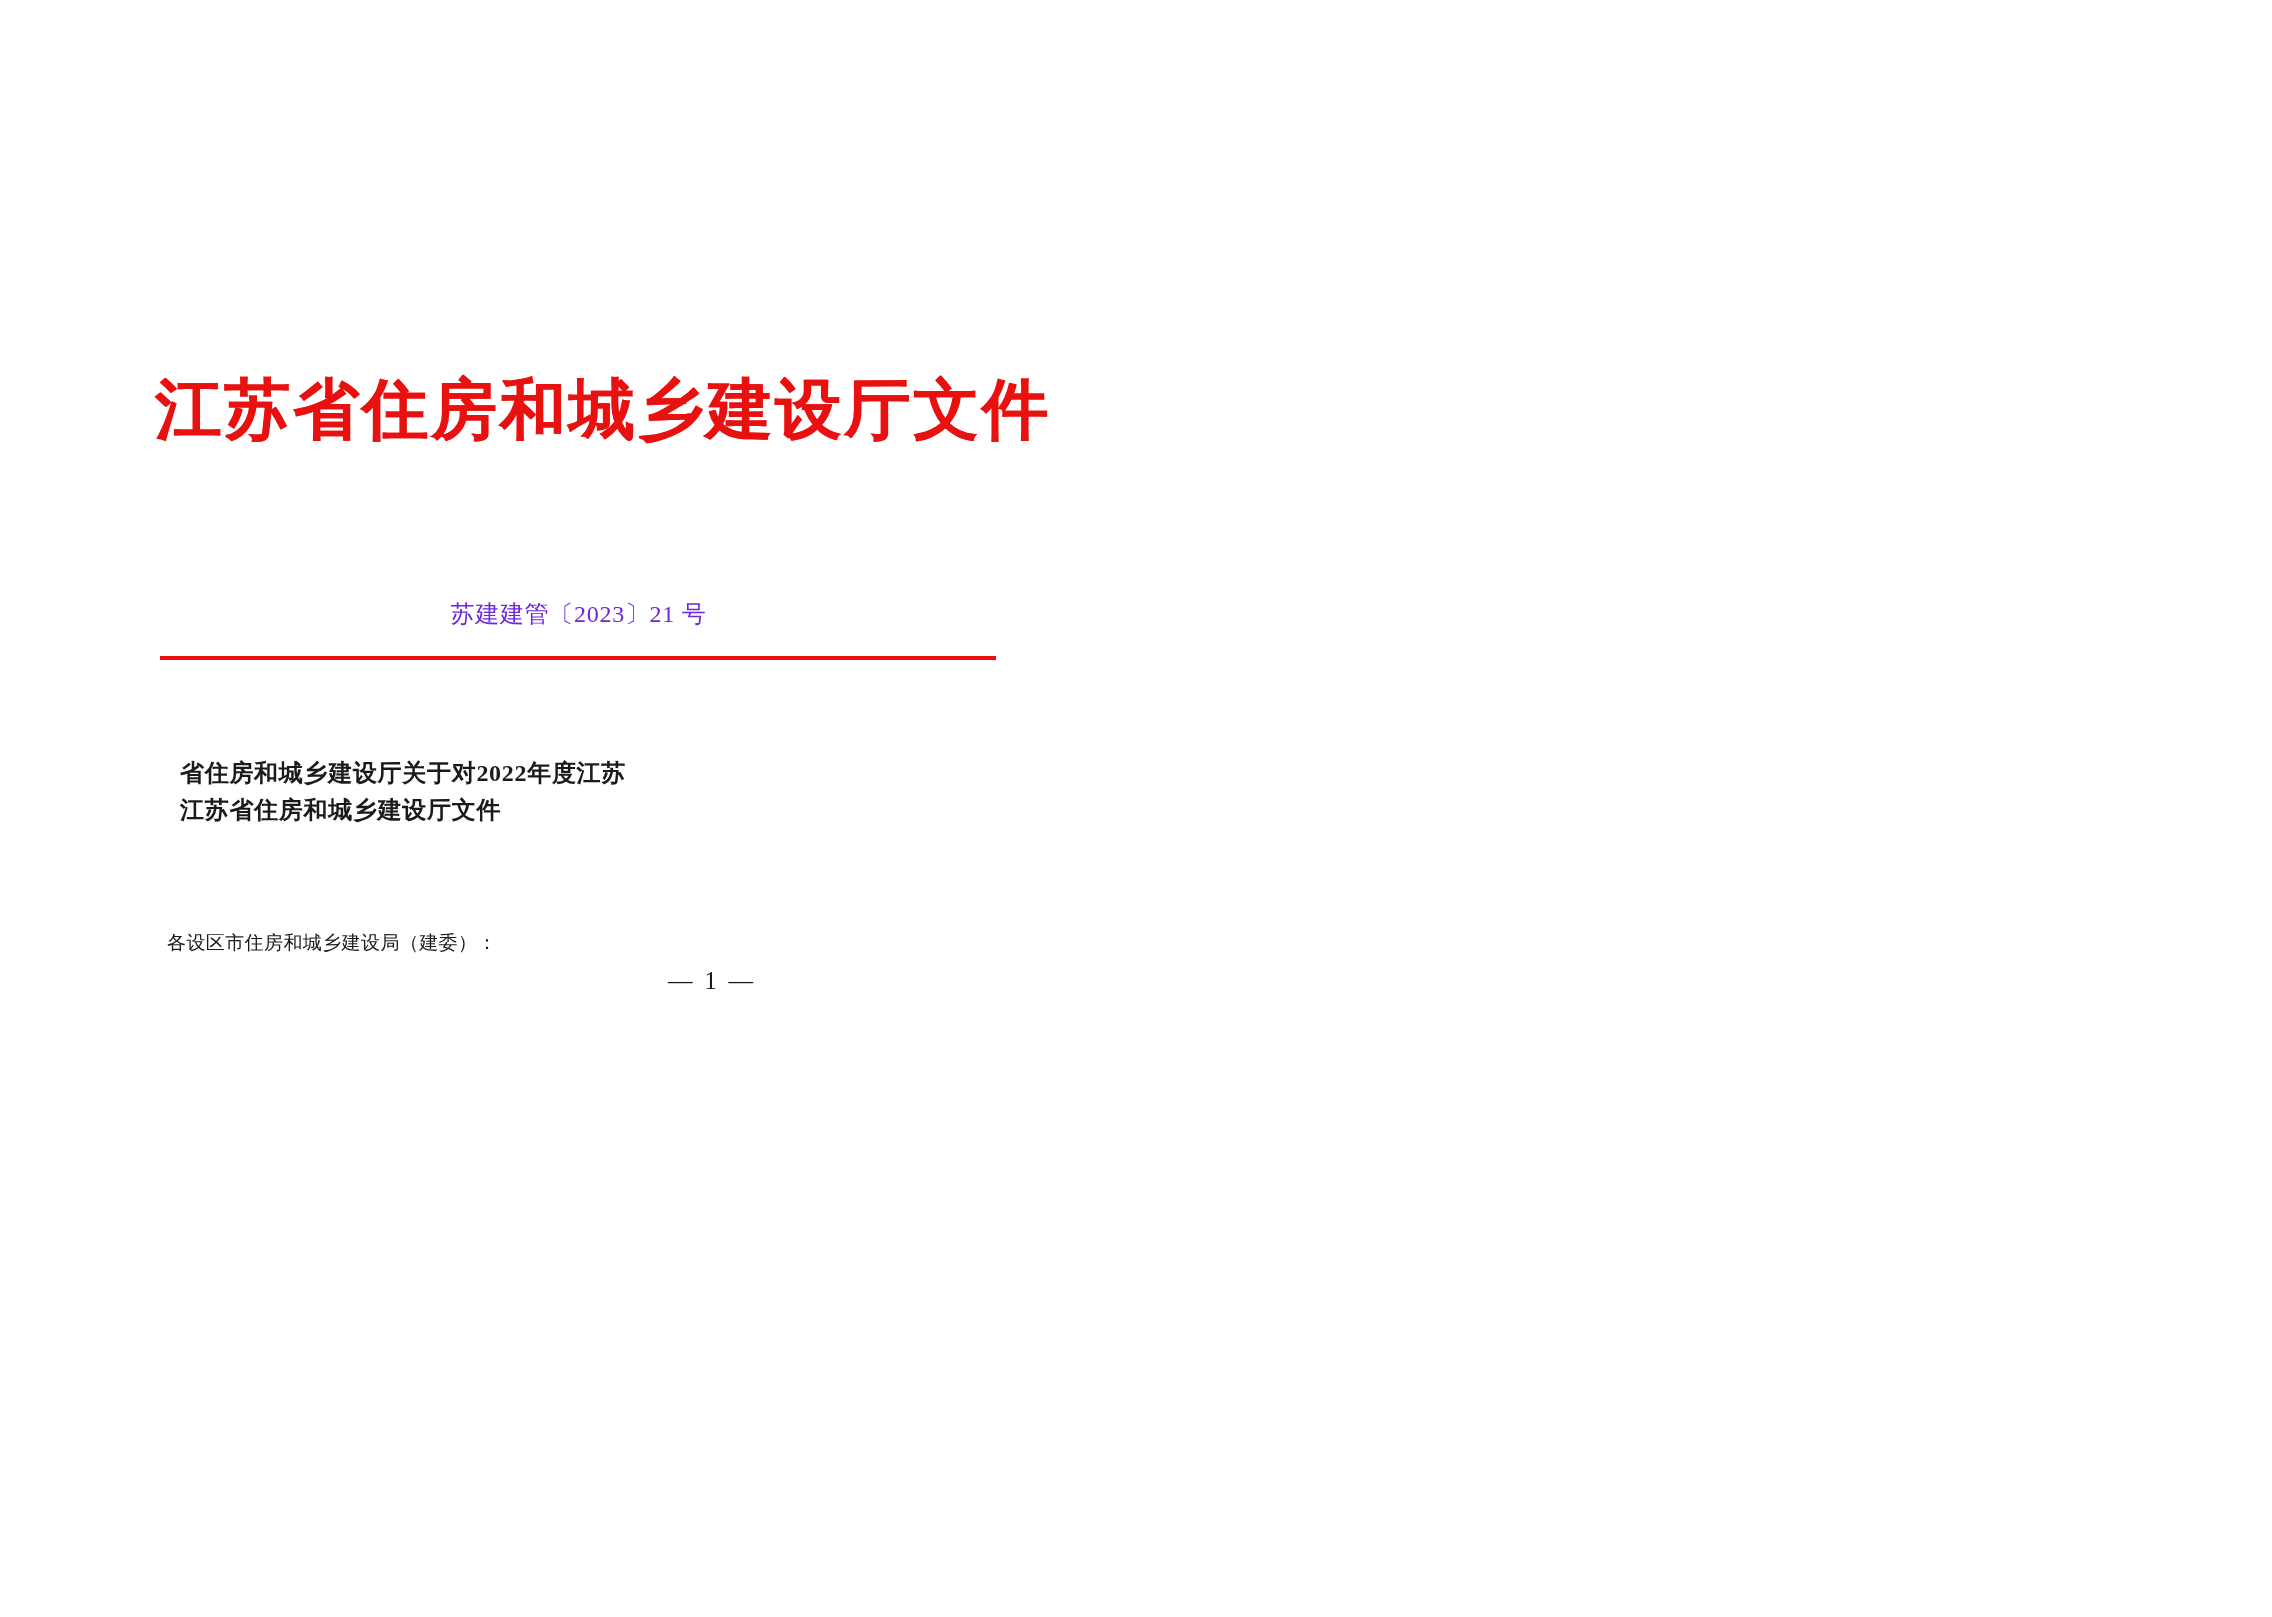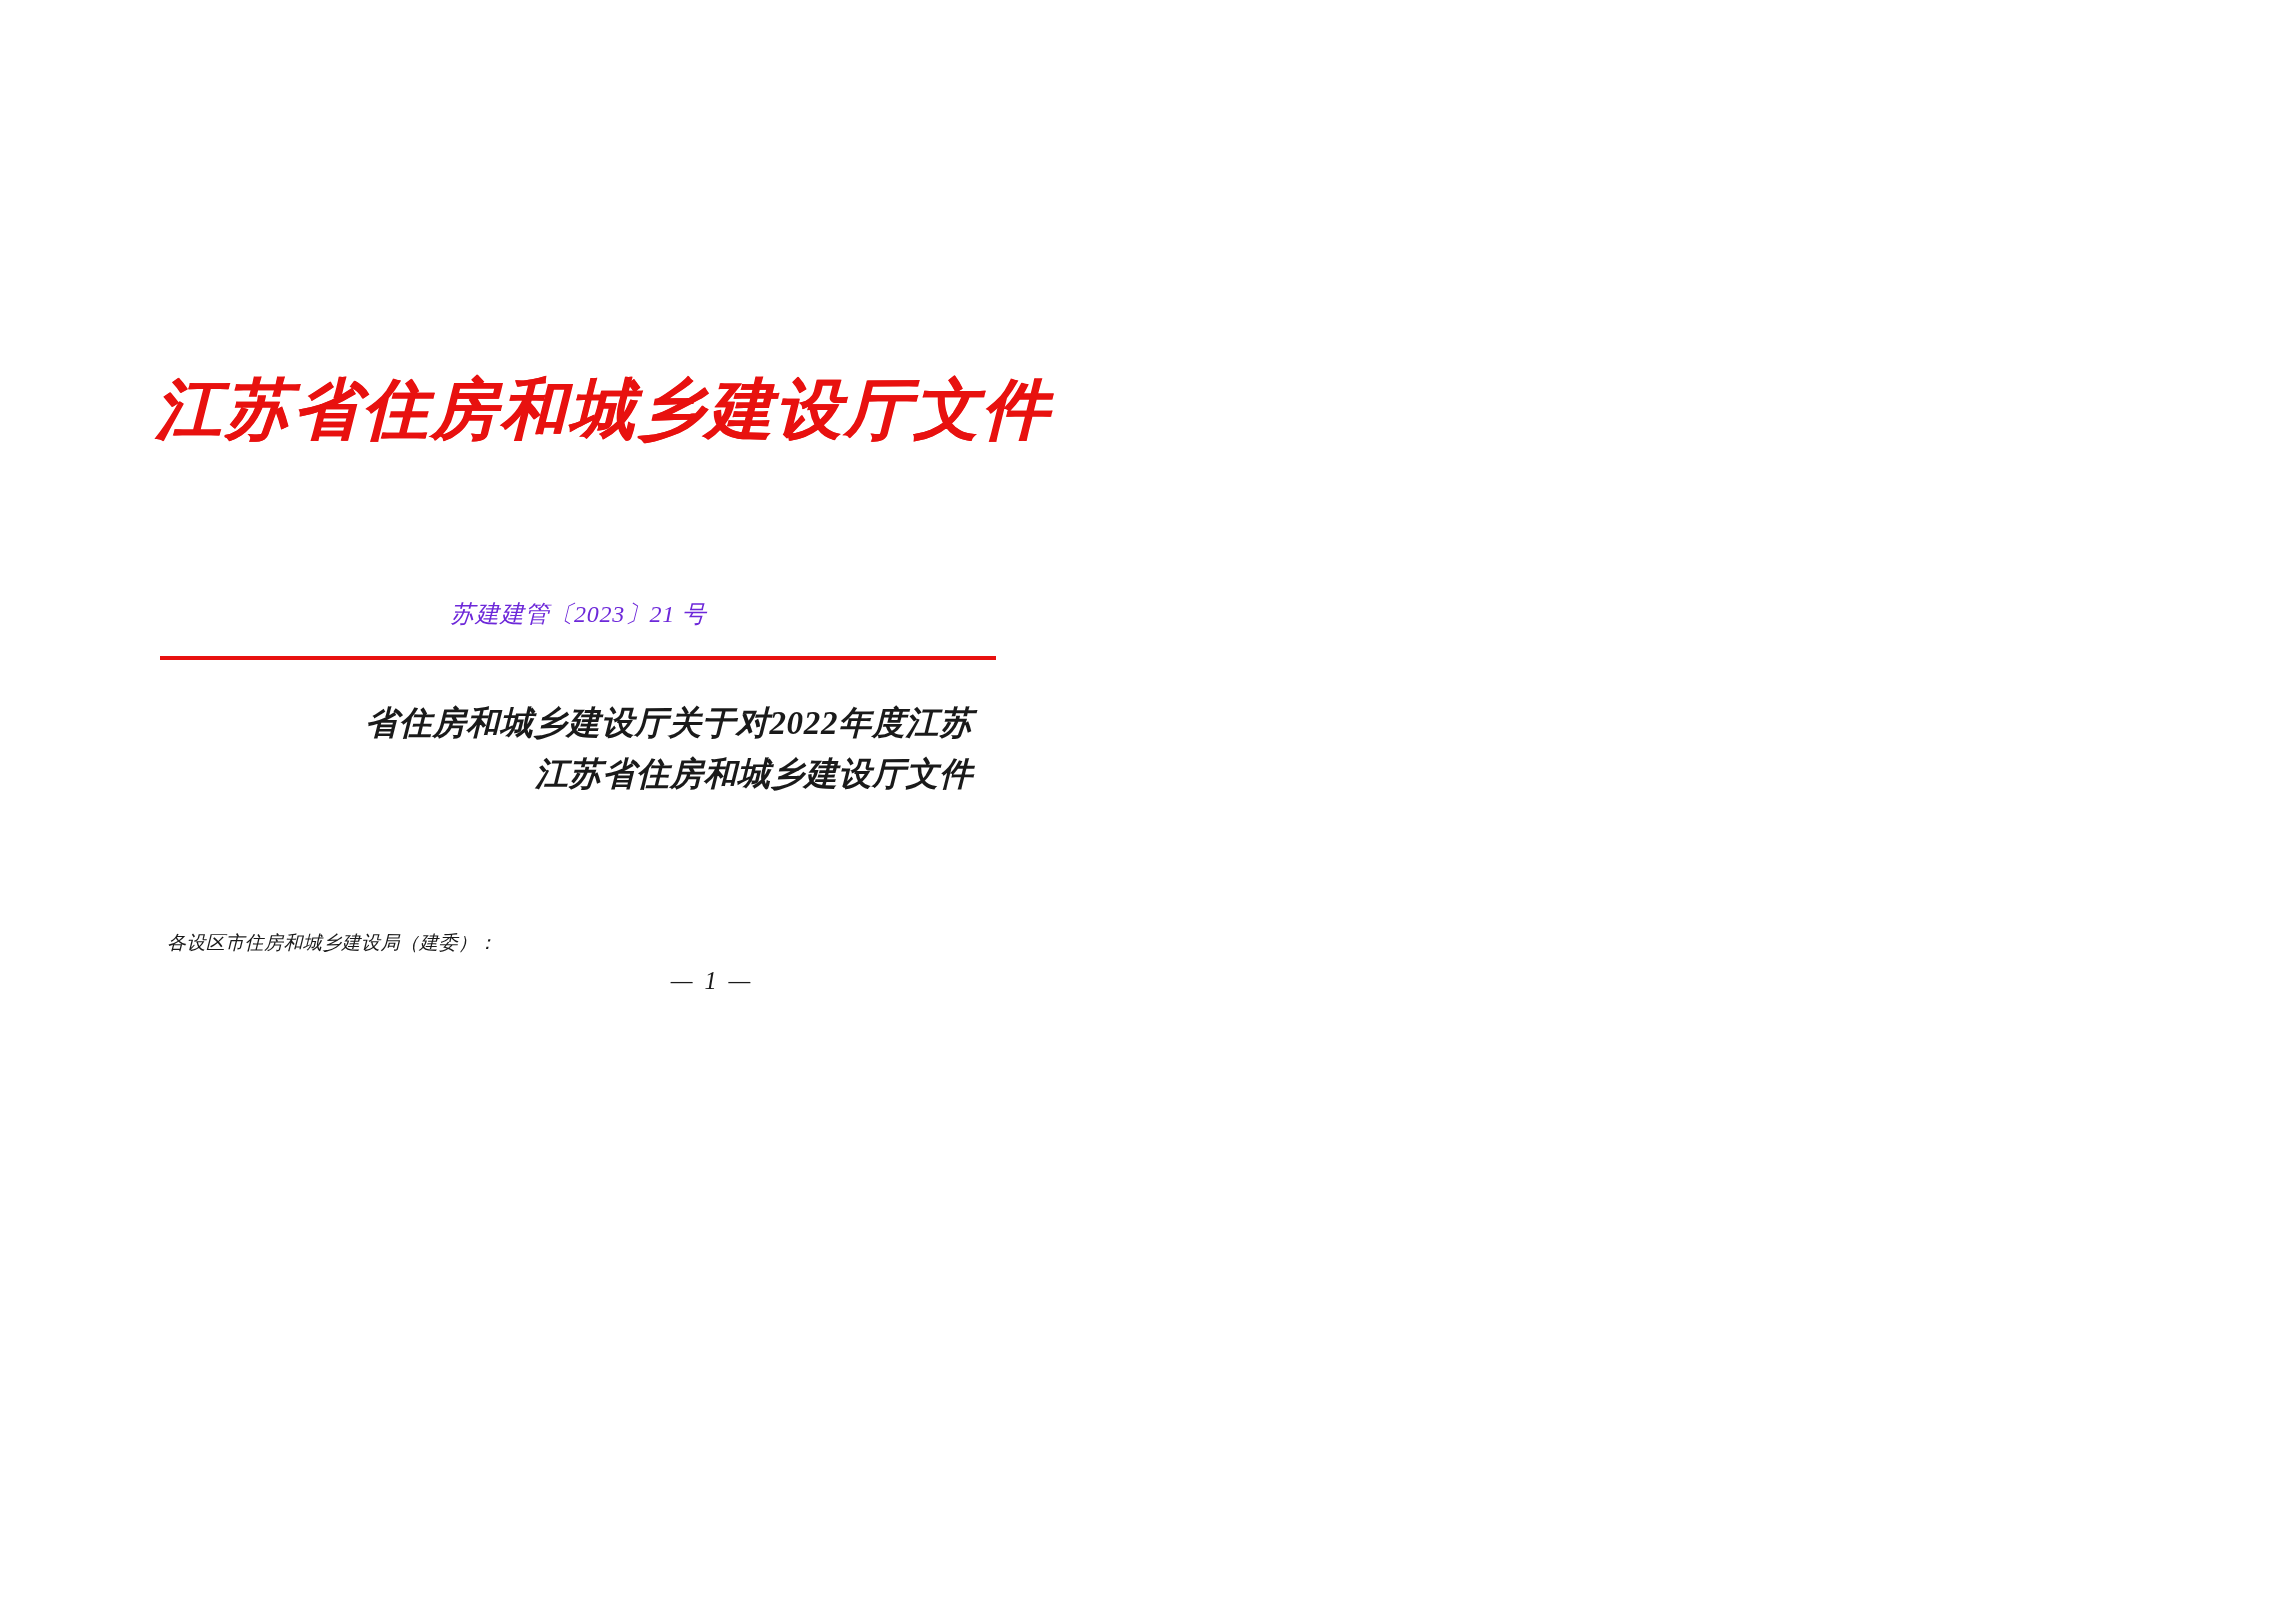--- a/index.html
+++ b/index.html
@@ -18,21 +18,20 @@
   .doc-spread {
     display: flex;
     width: 2273px;
     height: 1618px;
     box-sizing: border-box;
   }
   .page {
     position: relative;
     box-sizing: border-box;
     height: 1150px;
-    font-style: italic;
   }
   .page-left {
     width: 1136px;
     padding: 0;
   }
   .page-right {
     width: 1136px;
     padding: 0;
   }
 
@@ -70,25 +69,25 @@
     top: 656px;
     width: 836px;
     height: 3.6px;
     background: #e8110f;
   }
 
   
   .doc-title {
     position: absolute;
     left: 180px;
-    top: 698px;
+    top: 755px;
     width: 793px;
-    text-align: right;
+    text-align: left;
     font-weight: bold;
-    font-size: 33px;
+    font-size: 24px;
     line-height: 1.55;
     letter-spacing: 0.7px;
   }
 
   
   .body-block {
     position: absolute;
     left: 167px;
     top: 925px;
     width: 829px;

